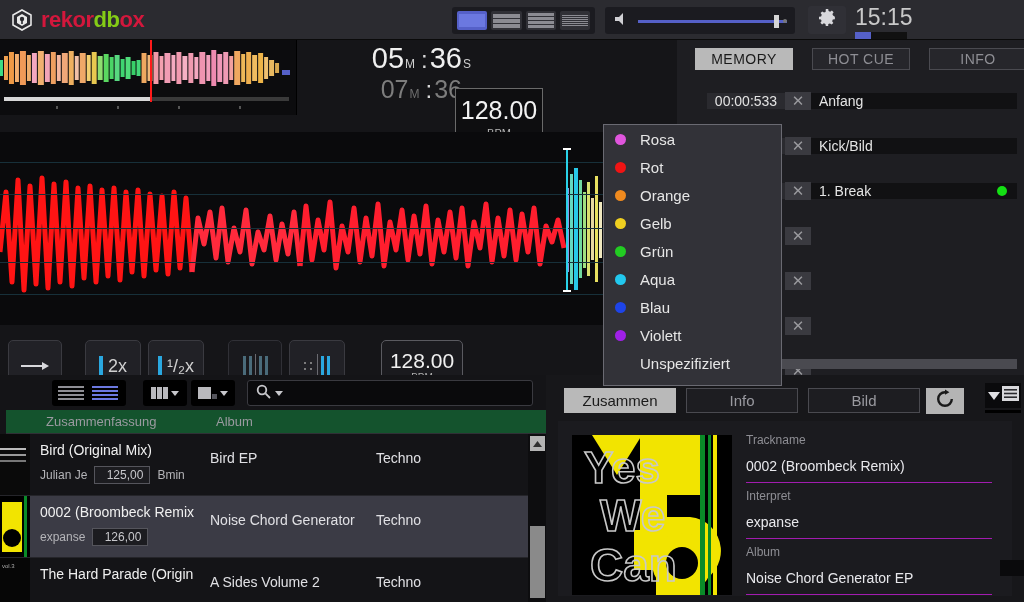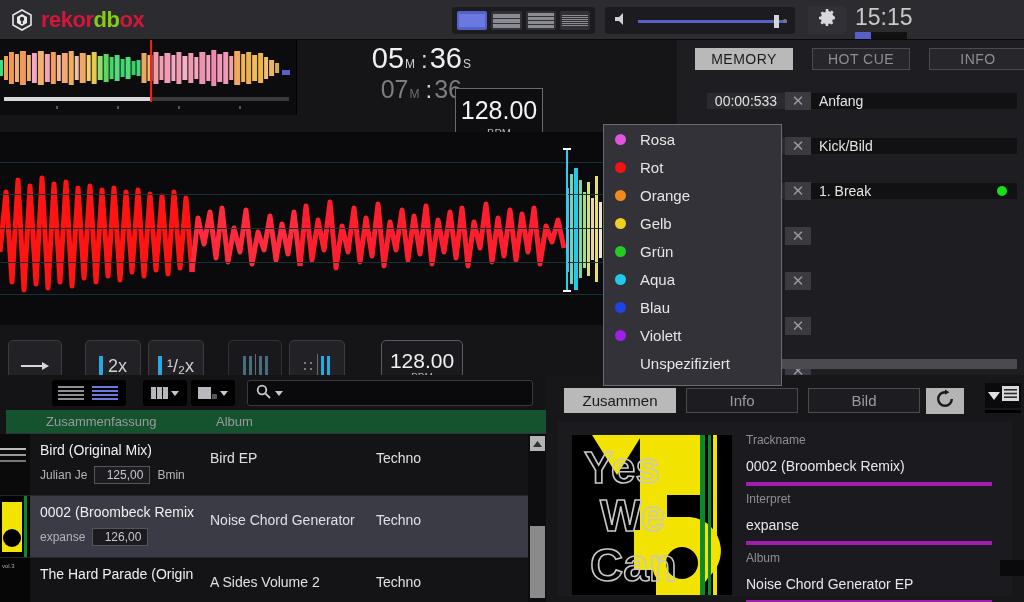--- a/index.html
+++ b/index.html
@@ -218,21 +218,21 @@
   #listmenu-btn {
     position:absolute; left:985px; top:383px; width:36px; height:25px; background:#0a0a0c;
     display:flex; align-items:center; justify-content:center; gap:2px;
   }
   #listmenu-underline { position:absolute; left:985px; top:410px; width:36px; height:3px; background:#000; }
   #ip-body { position:absolute; left:12px; top:46px; width:454px; height:175px; background:#1b1b1f; }
   #ip-art {
     position:absolute; left:14px; top:14px; width:160px; height:160px; background:#000; overflow:hidden;
   }
   #ip-fields { position:absolute; left:188px; top:6px; width:246px; }
-  .ip-f { padding:6px 0 8px 0; border-bottom:4px solid #a21caf; }
+  .ip-f { padding:6px 0 8px 0; border-bottom:1px solid #a21caf; }
   .ip-lab { font-size:12px; color:#8e8e94; }
   .ip-val { font-size:14px; color:#e8e8ec; margin-top:11px; }
   #ip-chip { position:absolute; left:1000px; top:560px; width:24px; height:16px; background:#0a0a0c; }
 </style>
 </head>
 <body>
 
 <div id="topbar">
   <div id="logo">
     <span class="logo-mark">

